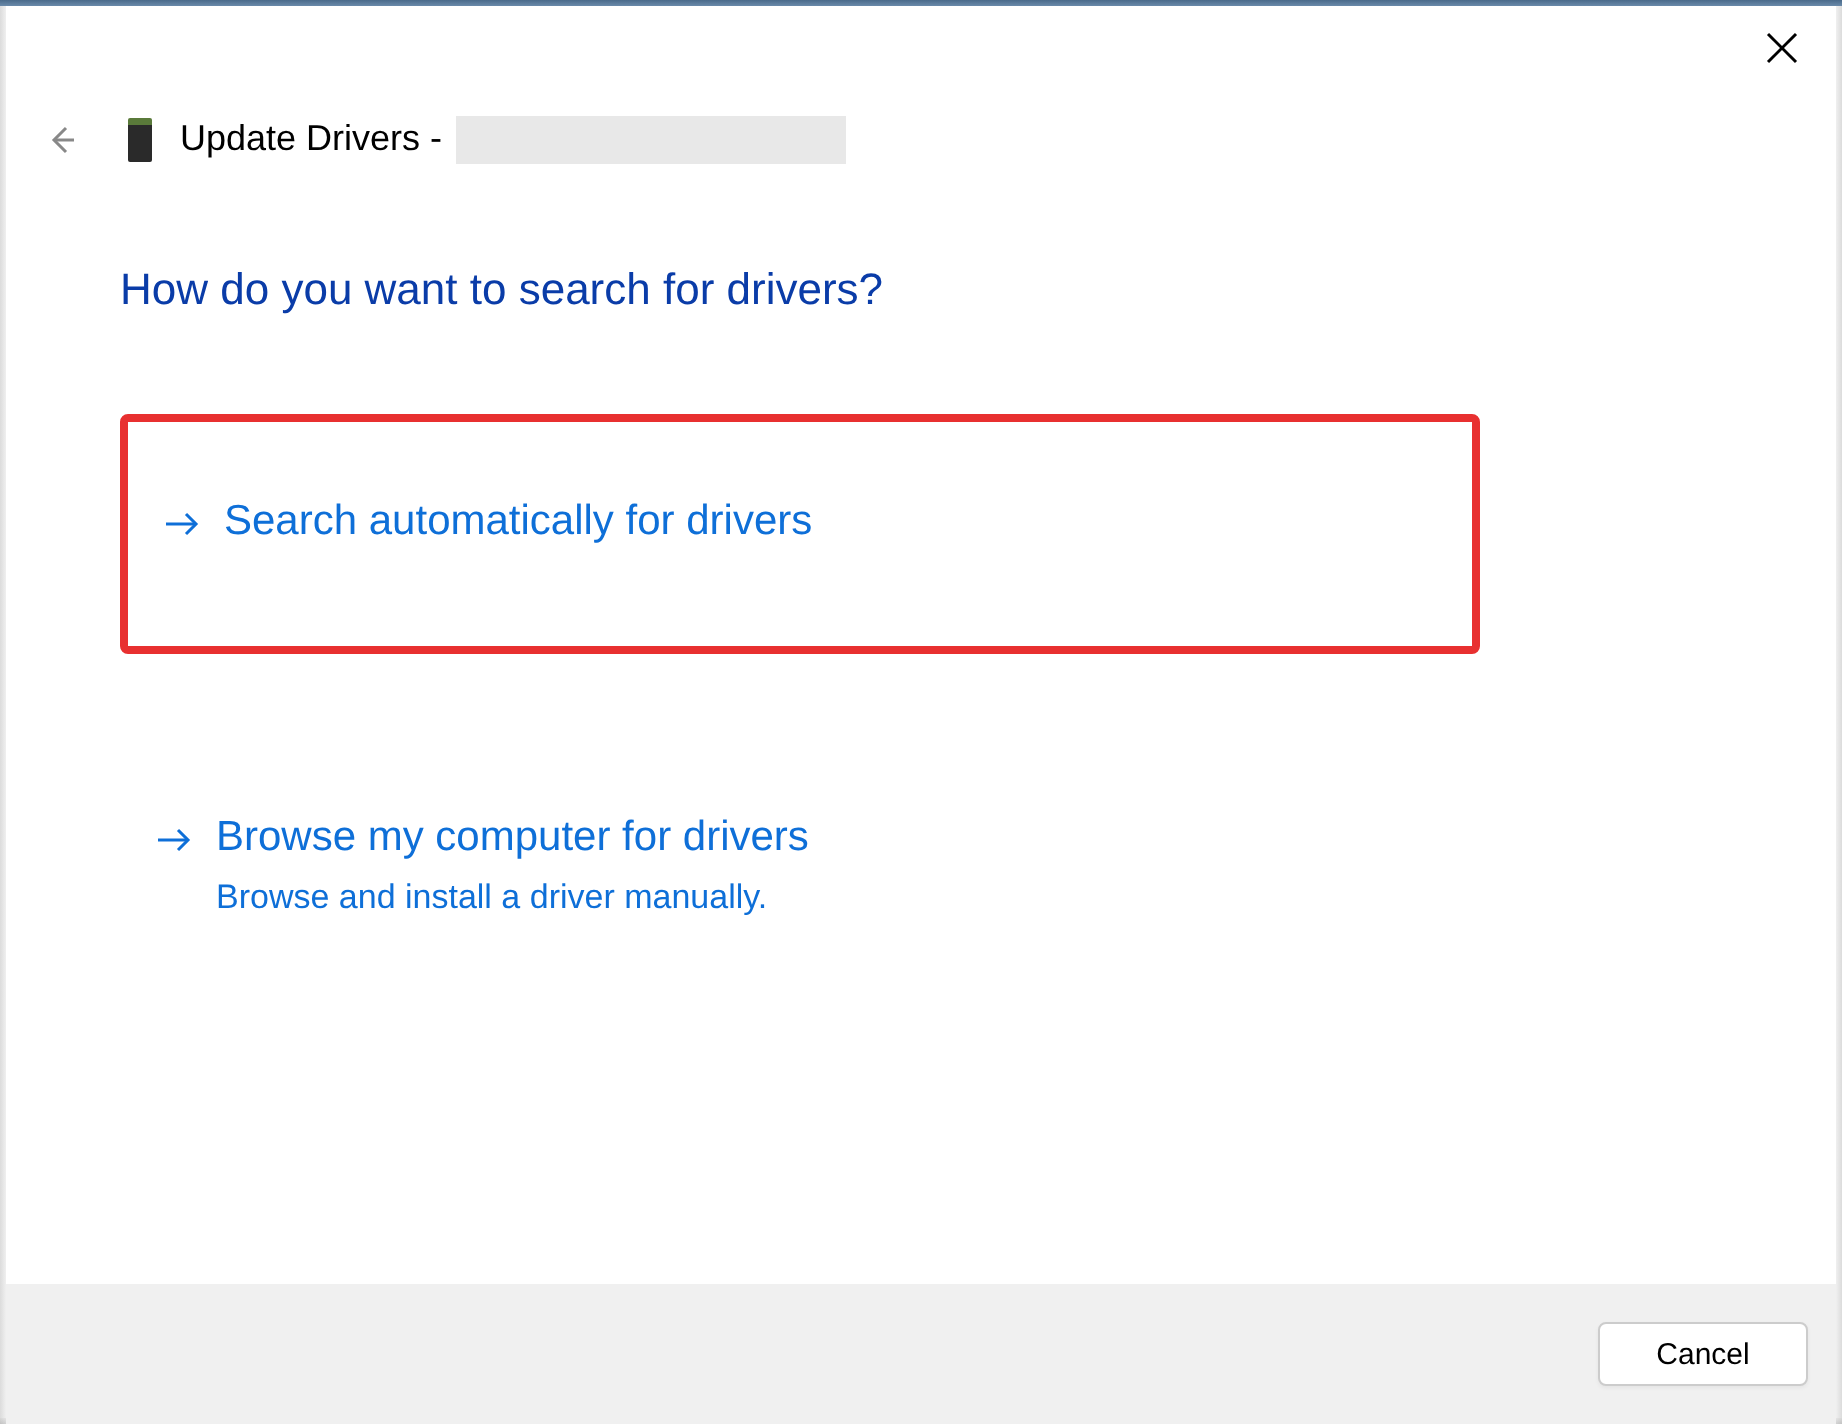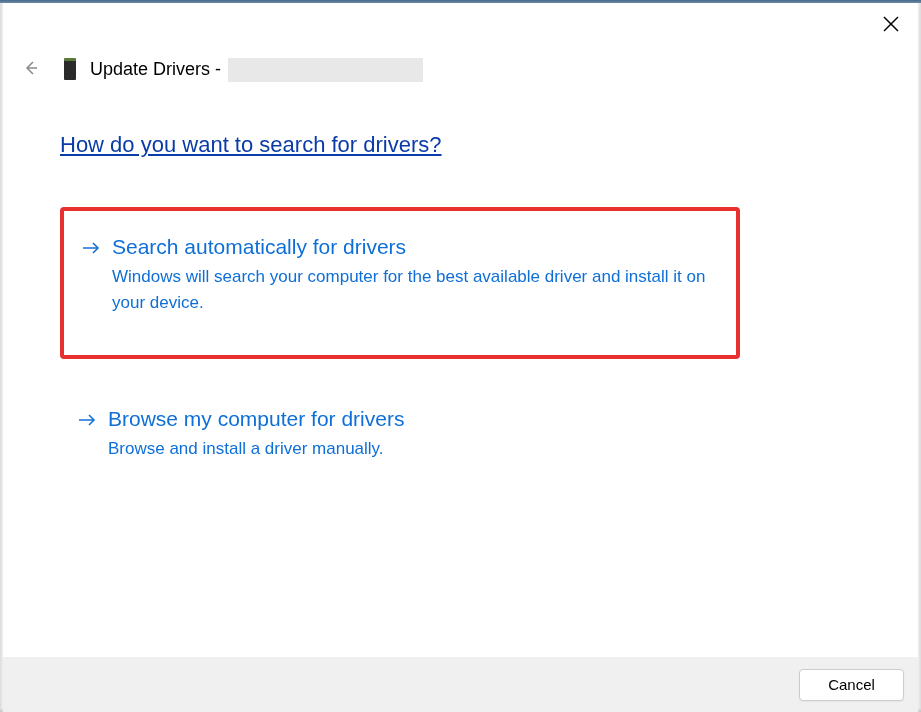--- a/index.html
+++ b/index.html
@@ -33,21 +33,21 @@
     }
     .close-btn svg {
       width: 16px;
       height: 16px;
     }
     .header-row {
       position: absolute;
       top: 58px;
       left: 20px;
       display: flex;
-      align-items: flex-start;
+      align-items: center;
       gap: 14px;
     }
     .back-arrow {
       width: 20px;
       height: 20px;
       display: flex;
       align-items: center;
       justify-content: center;
       cursor: pointer;
     }
@@ -76,33 +76,32 @@
       vertical-align: middle;
       margin-left: 2px;
     }
     .main-heading {
       position: absolute;
       top: 132px;
       left: 60px;
       font-size: 22px;
       color: #0a3ca8;
       font-weight: 400;
-      text-decoration: underline;
     }
     .option-container {
       position: absolute;
       left: 60px;
       width: 680px;
     }
     .option-1 {
       top: 207px;
-      height: 152px;
+      height: 120px;
       border: 4px solid #e83030;
       border-radius: 4px;
-      padding: 22px 18px 18px 18px;
+      padding: 36px 18px 18px 18px;
     }
     .option-2 {
       top: 386px;
       padding: 0 18px 18px 18px;
       margin-top: 19px;
     }
     .option-inner {
       display: flex;
       align-items: flex-start;
       gap: 12px;
@@ -130,21 +129,21 @@
       color: #0e6fd8;
       font-weight: 400;
       line-height: 1.5;
       max-width: 620px;
     }
     .bottom-bar {
       position: absolute;
       bottom: 0;
       left: 3px;
       right: 3px;
-      height: 55px;
+      height: 70px;
       background: #f0f0f0;
       display: flex;
       align-items: center;
       justify-content: flex-end;
       padding-right: 14px;
     }
     .cancel-btn {
       width: 105px;
       height: 32px;
       background: #ffffff;
@@ -216,21 +215,20 @@
 <div class="option-container option-1">
   <div class="option-inner">
     <div class="option-arrow">
       <svg viewBox="0 0 18 18">
         <line x1="1" y1="9" x2="16" y2="9" stroke="#0e6fd8" stroke-width="1.5"></line>
         <path d="M11 4 L16 9 L11 14" fill="none" stroke="#0e6fd8" stroke-width="1.5"></path>
       </svg>
     </div>
     <div class="option-text">
       <div class="option-title">Search automatically for drivers</div>
-      <div class="option-desc">Windows will search your computer for the best available driver and install it on your device.</div>
     </div>
   </div>
 </div>
 
 <div class="option-container option-2">
   <div class="option-inner">
     <div class="option-arrow">
       <svg viewBox="0 0 18 18">
         <line x1="1" y1="9" x2="16" y2="9" stroke="#0e6fd8" stroke-width="1.5"></line>
         <path d="M11 4 L16 9 L11 14" fill="none" stroke="#0e6fd8" stroke-width="1.5"></path>

